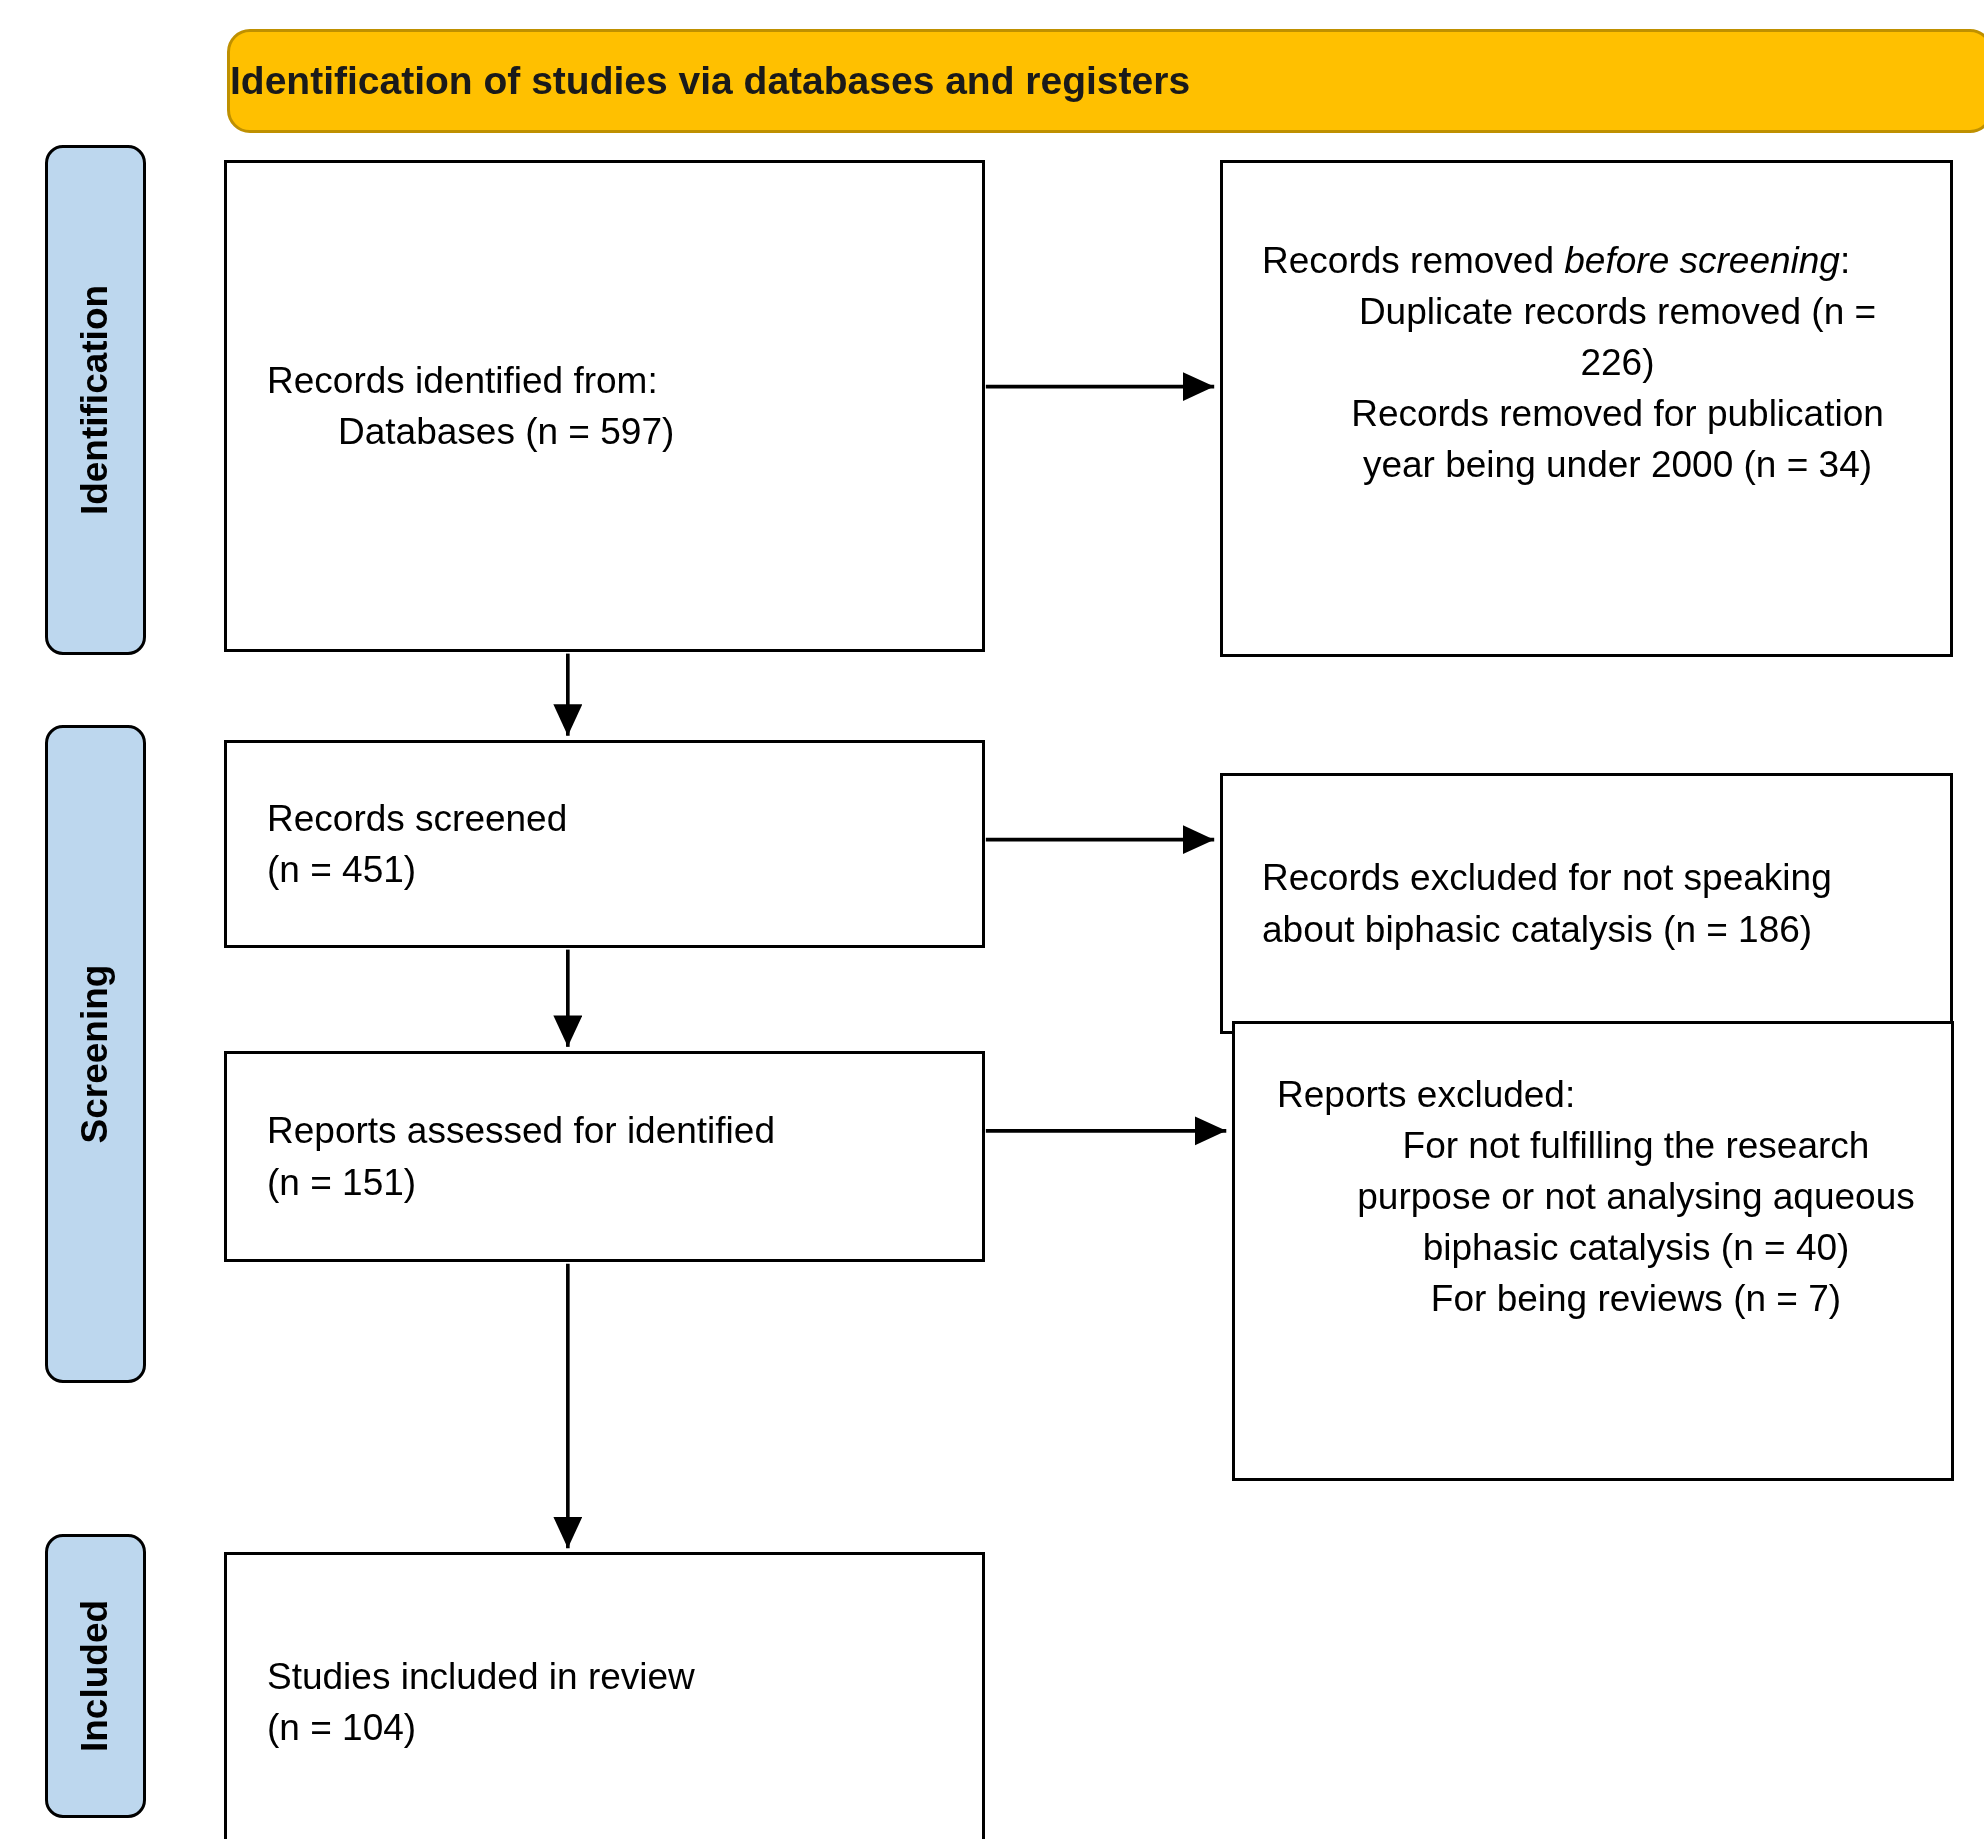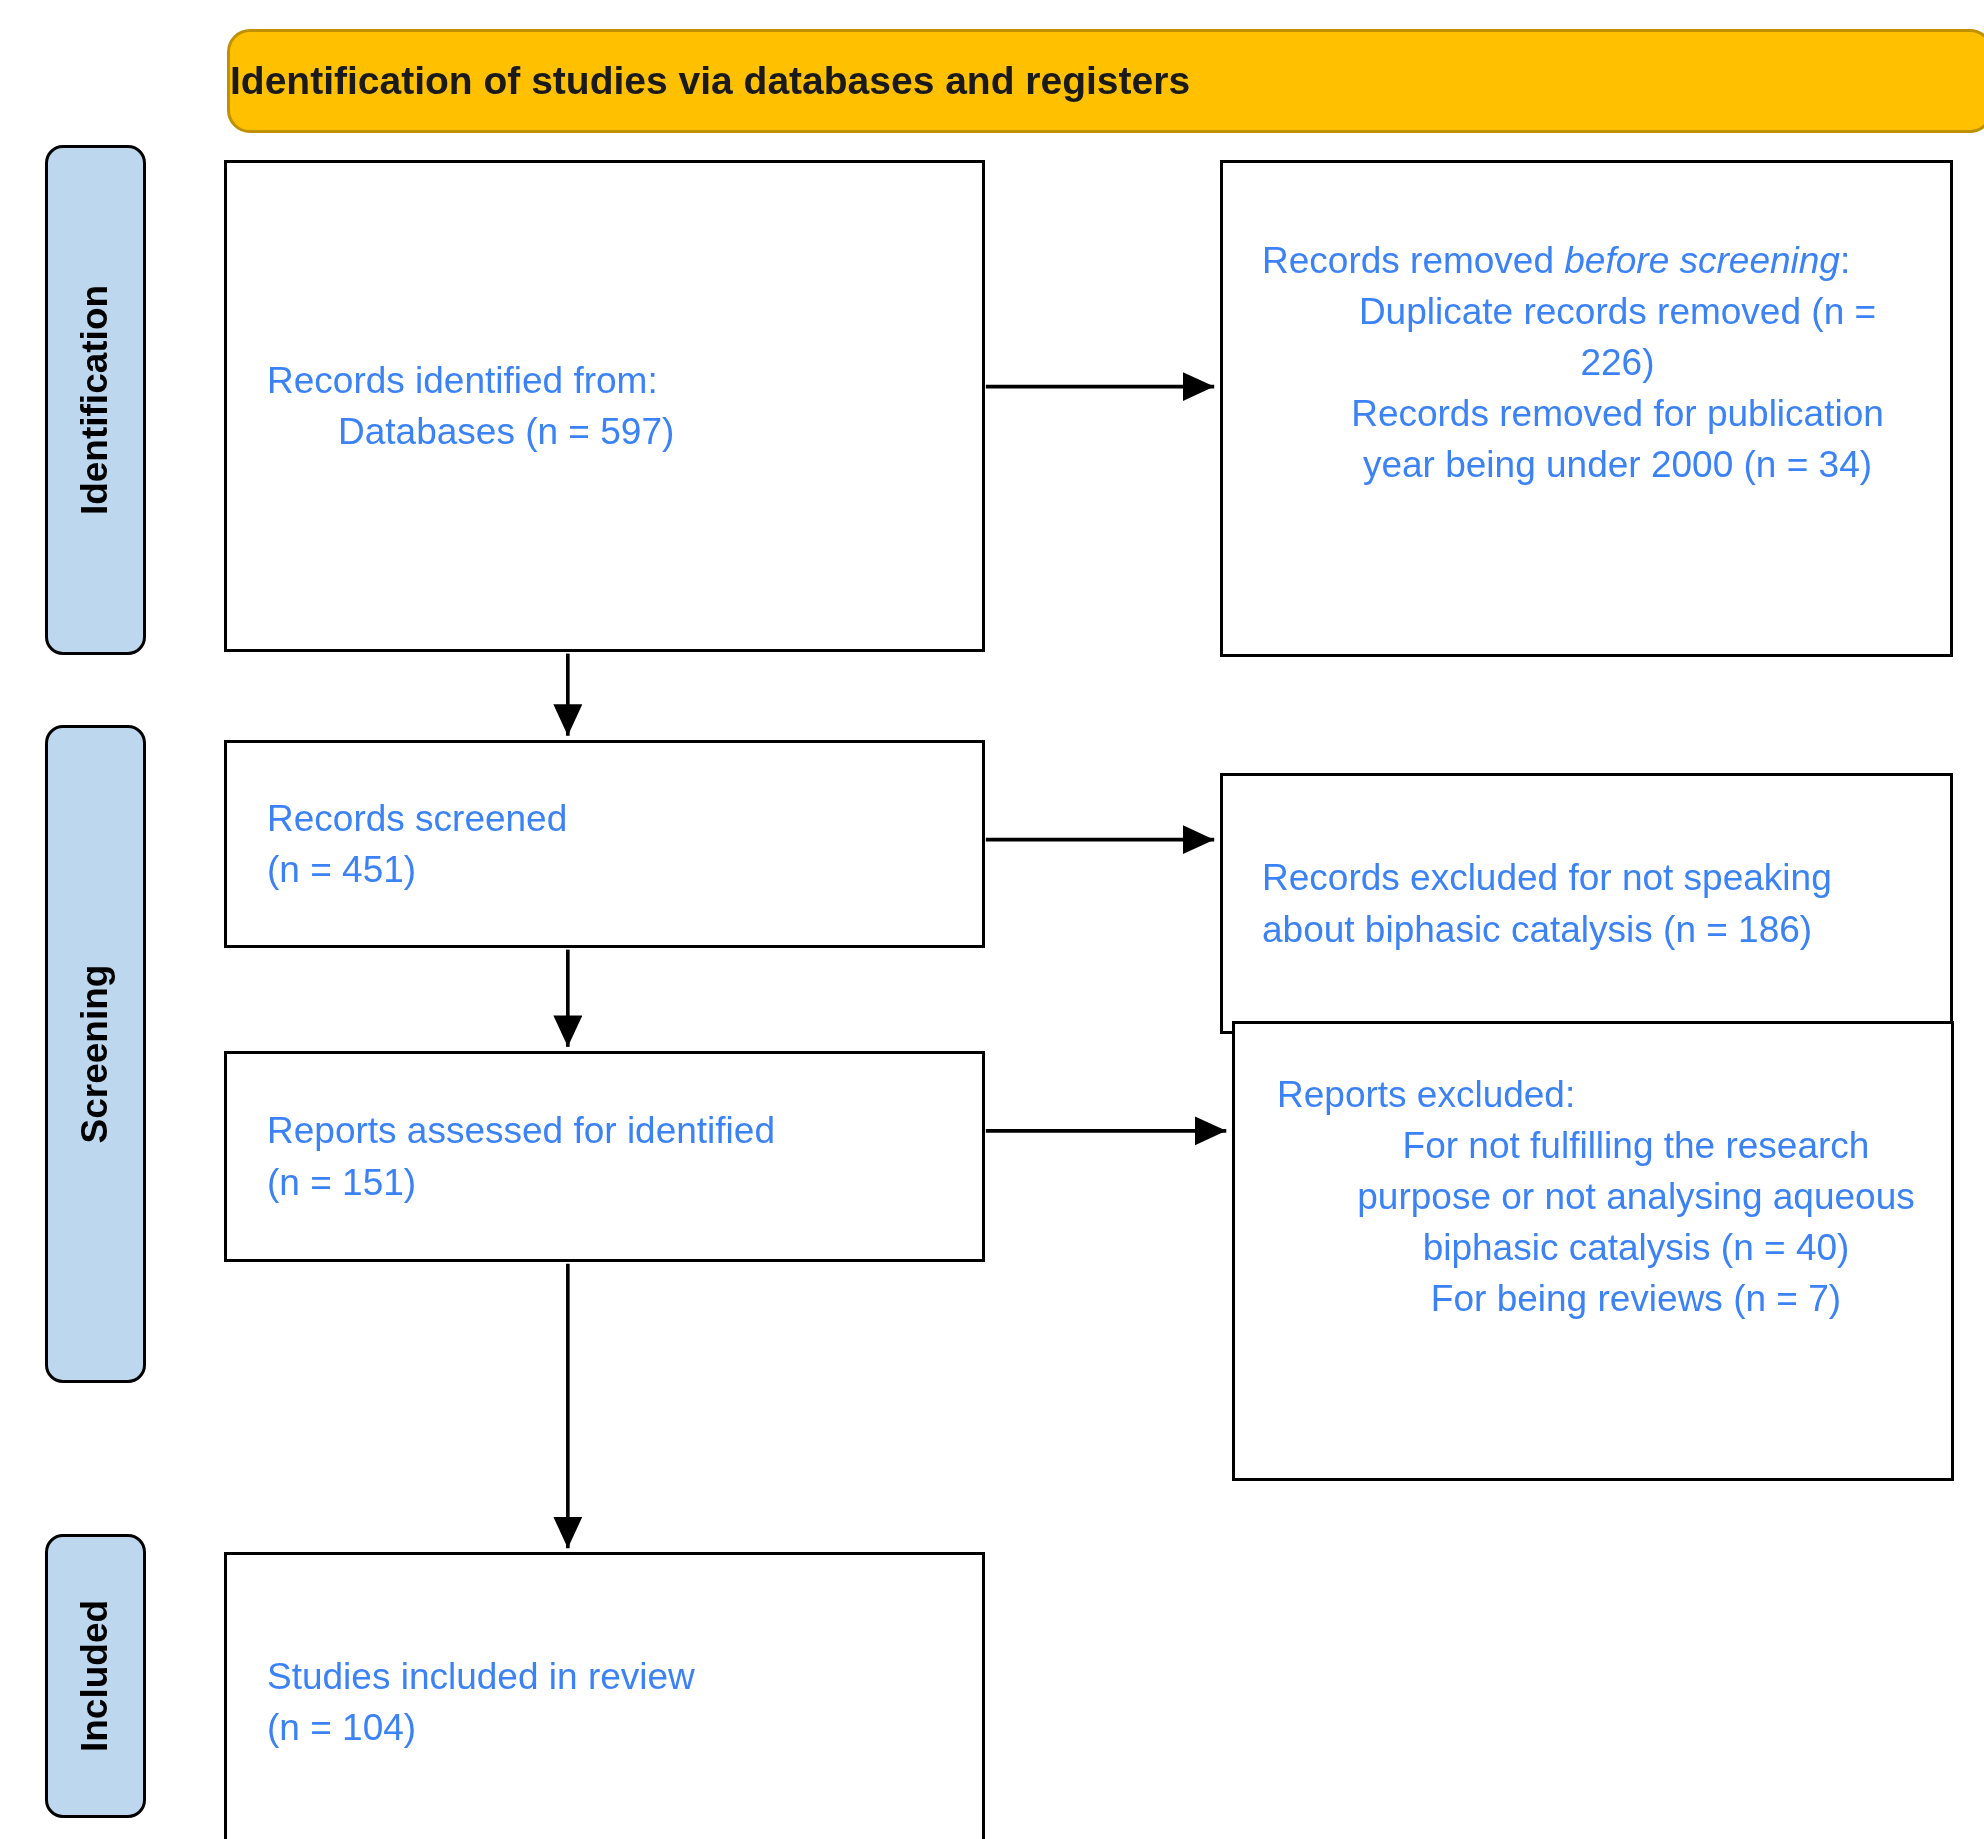--- a/index.html
+++ b/index.html
@@ -49,21 +49,21 @@
   .stage-included       { top: 1534px; height: 284px; }
 
   
   .box {
     position: absolute;
     background: #fff;
     border: 3px solid var(--box-border, #000);
     box-sizing: border-box;
     font-size: 37px;
     line-height: 1.38;
-    color: #3b82f6;
+    color: #000000;
   }
   .vcenter { display: flex; align-items: center; }
   .box-identified { left: 224px;  top: 160px;  width: 761px; height: 492px; padding: 0 16px 0 40px; }
   .box-removed    { left: 1220px; top: 160px;  width: 733px; height: 497px; padding: 72px 48px 0 39px; }
   .box-screened   { left: 224px;  top: 740px; width: 761px; height: 208px; padding: 0 30px 0 40px; }
   .box-excluded1  { left: 1220px; top: 740px; width: 733px; height: 261px; padding: 0 42px 0 39px; margin-top: 33px; }
   .box-assessed   { left: 224px;  top: 1051px; width: 761px; height: 211px; padding: 0 30px 0 40px; }
   .box-excluded2  { left: 1232px; top: 1021px; width: 722px; height: 460px; padding: 45px 27px 0 42px; }
   .box-included   { left: 224px;  top: 1552px; width: 761px; height: 300px; padding: 0 30px 0 40px; }
 

